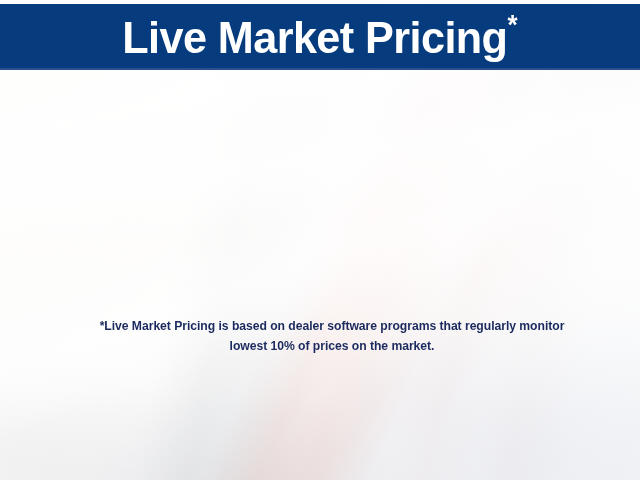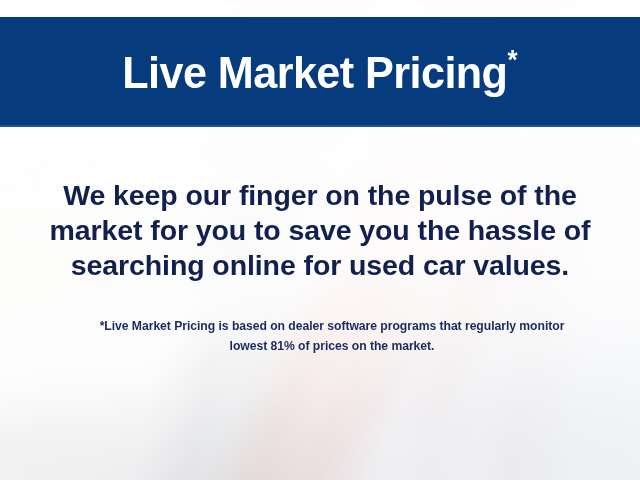--- a/index.html
+++ b/index.html
@@ -117,23 +117,23 @@
       rgba(255,255,255,0.90) 38%,
       rgba(255,255,255,0.80) 62%,
       rgba(255,255,255,0.62) 80%,
       rgba(255,255,255,0.55) 100%);
   }
 
   
   .header-band {
     position: absolute;
     left: 0;
-    top: 17px;
-    width: 640px;
-    height: 110px;
+    top: 4px;
+    width: 640px;
+    height: 66px;
     background: #063b7d;
     box-sizing: border-box;
     display: flex;
     align-items: center;
     justify-content: center;
     z-index: 5;
   }
   .header-band::after {
     content: "";
     position: absolute;
@@ -209,24 +209,19 @@
     <div class="bg-layer bg-red2"></div>
     <div class="bg-layer bg-pink"></div>
     <div class="bg-layer bg-sweep"></div>
     <div class="bg-layer bg-wash"></div>
   </div>
 
   <div class="header-band">
     <div class="header-title"><span>Live Market Pricing</span><span class="star">*</span></div>
   </div>
 
-  <div class="headline">
-    <div class="headline-line">We keep our finger on the pulse of the</div>
-    <div class="headline-line">market for you to save you the hassle of</div>
-    <div class="headline-line">searching online for used car values.</div>
-  </div>
 
   <div class="disclaimer">
     <div class="disclaimer-line">*Live Market Pricing is based on dealer software programs that regularly monitor</div>
-    <div class="disclaimer-line">lowest 81% of prices on the market.</div>
+    <div class="disclaimer-line">lowest 10% of prices on the market.</div>
   </div>
 
 </div>
 
 </body></html>

